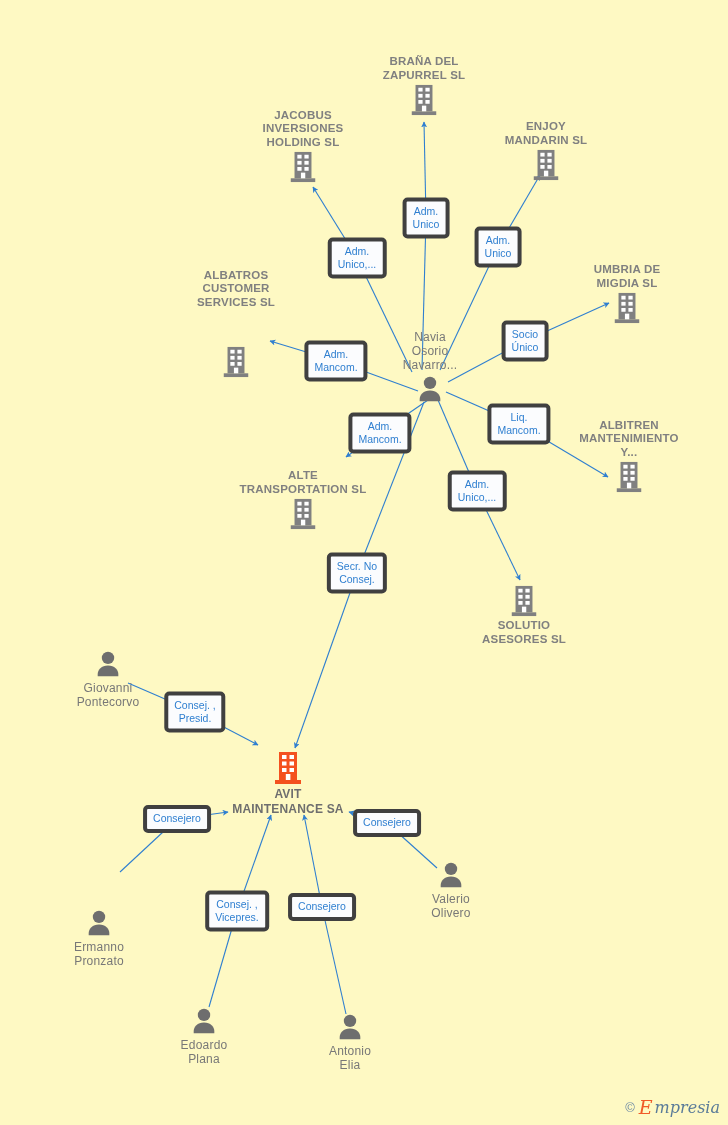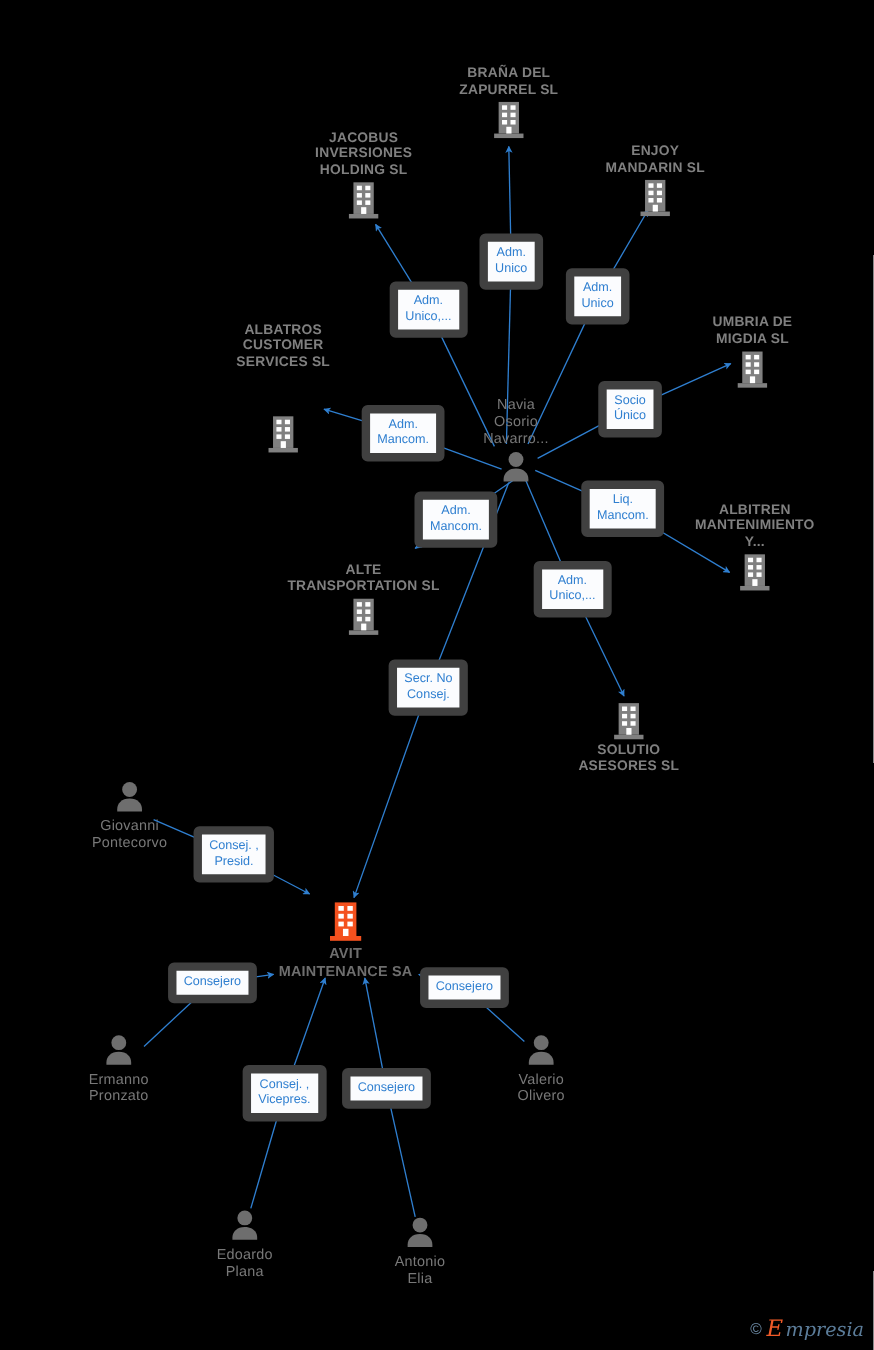--- a/index.html
+++ b/index.html
@@ -7,21 +7,21 @@
     padding: 0;
     background: #ffffff;
   }
   body {
     font-family: "Liberation Sans", sans-serif;
   }
   #canvas {
     position: relative;
     width: 728px;
     height: 1125px;
-    background: #000000;
+    background: #fef9c3;
     overflow: hidden;
   }
   #edges {
     position: absolute;
     left: 0;
     top: 0;
     width: 728px;
     height: 1125px;
     pointer-events: none;
   }
@@ -68,21 +68,21 @@
     color: #6e6e6e;
     font-weight: bold;
     font-size: 12px;
     line-height: 14.5px;
   }
 
   
   .edge-label {
     position: absolute;
     background: #fbfcfe;
-    border: 7px solid #404040;
+    border: 4px solid #404040;
     border-radius: 5px;
     color: #2f7fd0;
     font-size: 10.5px;
     line-height: 13px;
     text-align: center;
     padding: 3px 6px 4px 6px;
     white-space: pre-line;
     box-sizing: border-box;
     transform: translate(-50%, -50%);
   }
@@ -310,21 +310,21 @@
     <rect x="17.5" y="4" width="4.5" height="4" fill="#ffffff"></rect>
     <rect x="10" y="10.5" width="4.5" height="4" fill="#ffffff"></rect>
     <rect x="17.5" y="10.5" width="4.5" height="4" fill="#ffffff"></rect>
     <rect x="10" y="17" width="4.5" height="4" fill="#ffffff"></rect>
     <rect x="17.5" y="17" width="4.5" height="4" fill="#ffffff"></rect>
     <rect x="13.8" y="23" width="4.6" height="6" fill="#ffffff"></rect>
   </svg></span>
         <span class="node-label">AVIT
 MAINTENANCE SA</span>
       </div>
-      <div class="node person label-below" style="left: 99px; top: 860px;">
+      <div class="node person label-below" style="left: 99px; top: 908px;">
         <span class="icon-wrap"><svg width="30" height="30" viewBox="0 0 32 32" xmlns="http://www.w3.org/2000/svg">
     <circle cx="16" cy="9.5" r="6.6" fill="#6e6e6e"></circle>
     <path d="M16 17.5c-7 0-11 4.3-11 9.5 0 1.2 0 2 0 2h22s0-.8 0-2c0-5.2-4-9.5-11-9.5z" fill="#6e6e6e"></path>
   </svg></span>
         <span class="node-label">Ermanno
 Pronzato</span>
       </div>
       <div class="node person label-below" style="left: 451px; top: 860px;">
         <span class="icon-wrap"><svg width="30" height="30" viewBox="0 0 32 32" xmlns="http://www.w3.org/2000/svg">
     <circle cx="16" cy="9.5" r="6.6" fill="#6e6e6e"></circle>

